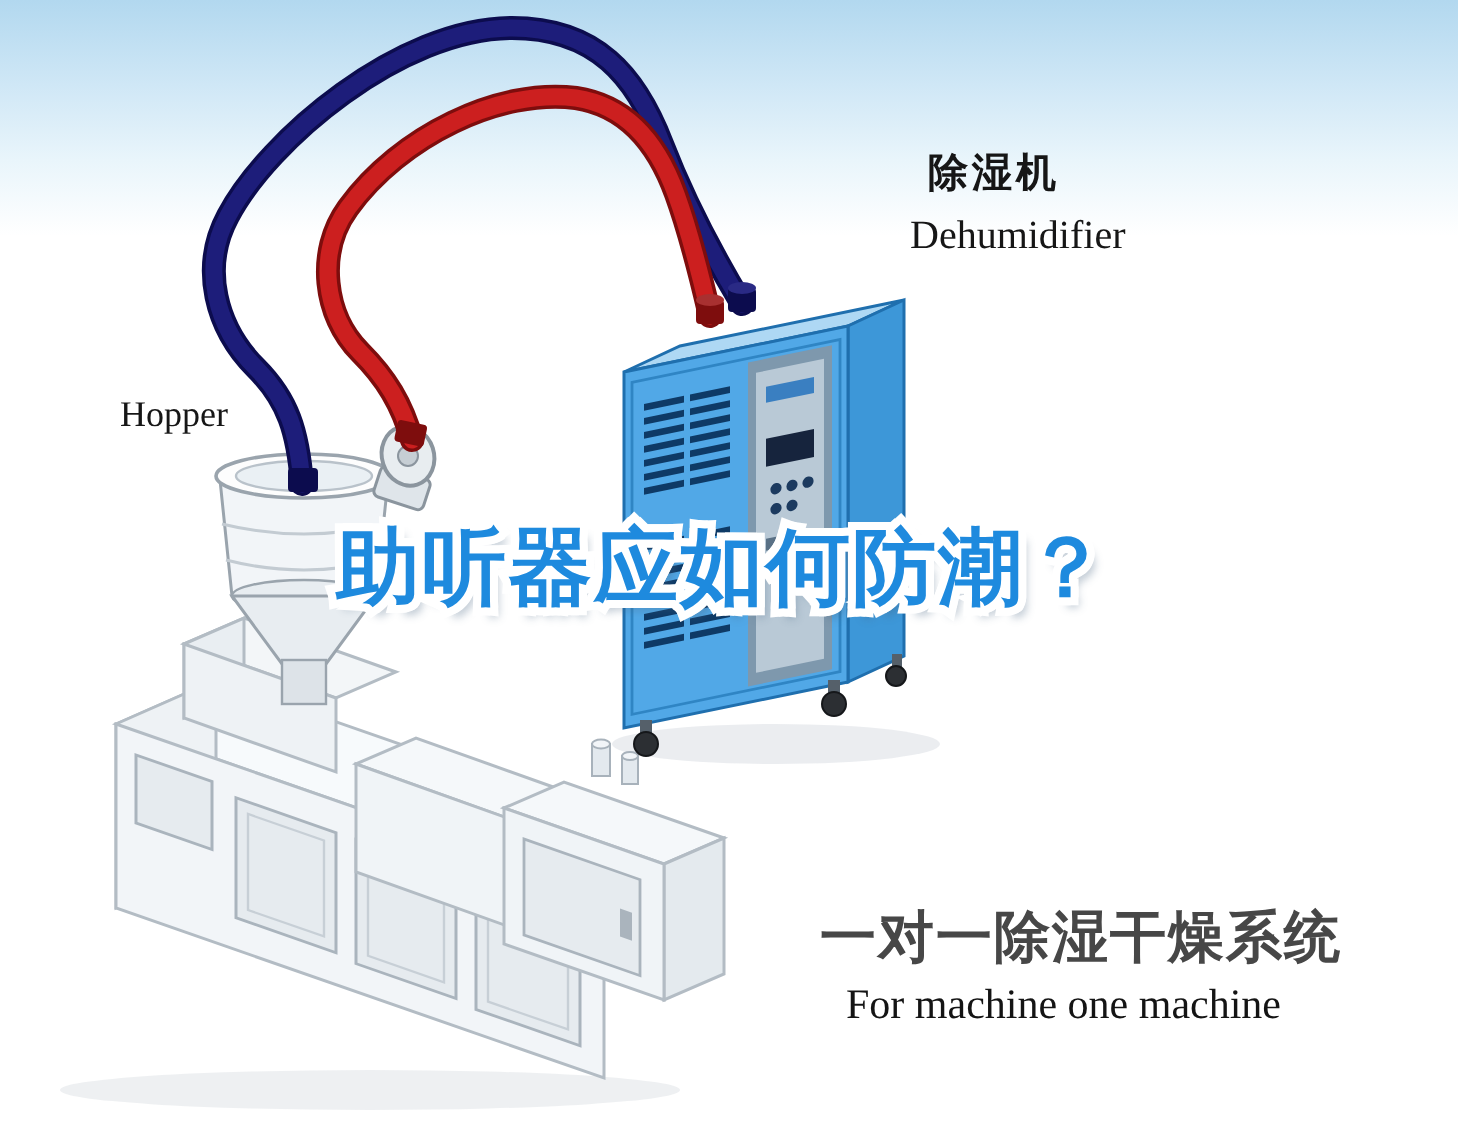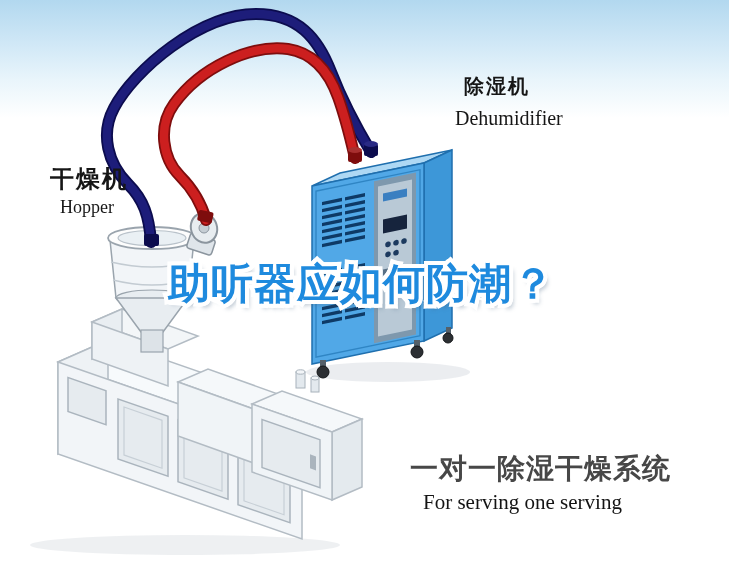--- a/index.html
+++ b/index.html
@@ -186,26 +186,25 @@
     <g>
       <rect x="144" y="234" width="15" height="12" rx="2" fill="#0c0c4e"></rect>
       <rect x="198" y="211" width="15" height="11" rx="2" fill="#7e0d0d" transform="rotate(12 205 216)"></rect>
       <rect x="348" y="150" width="14" height="12" rx="2" fill="#7e0d0d"></rect>
       <ellipse cx="355" cy="150" rx="7" ry="3" fill="#a83030"></ellipse>
       <rect x="364" y="144" width="14" height="12" rx="2" fill="#0c0c4e"></rect>
       <ellipse cx="371" cy="144" rx="7" ry="3" fill="#2a2a85"></ellipse>
     </g>
   </svg>
 
-  <div id="hopper-label-cn" class="cn-label">干燥机</div>
   <div id="hopper-label-en" class="en-label">Hopper</div>
 
   <div id="dehum-label-cn" class="cn-label">除湿机</div>
   <div id="dehum-label-en" class="en-label">Dehumidifier</div>
 
   <div id="title-wrap">
     <span class="title-layer title-outline">助听器应如何防潮？</span>
     <span class="title-layer title-fill">助听器应如何防潮？</span>
   </div>
 
   <div id="caption-cn" class="cn-label">一对一除湿干燥系统</div>
-  <div id="caption-en" class="en-label">For serving one serving</div>
+  <div id="caption-en" class="en-label">For machine one machine</div>
 </div>
 
 </body></html>

